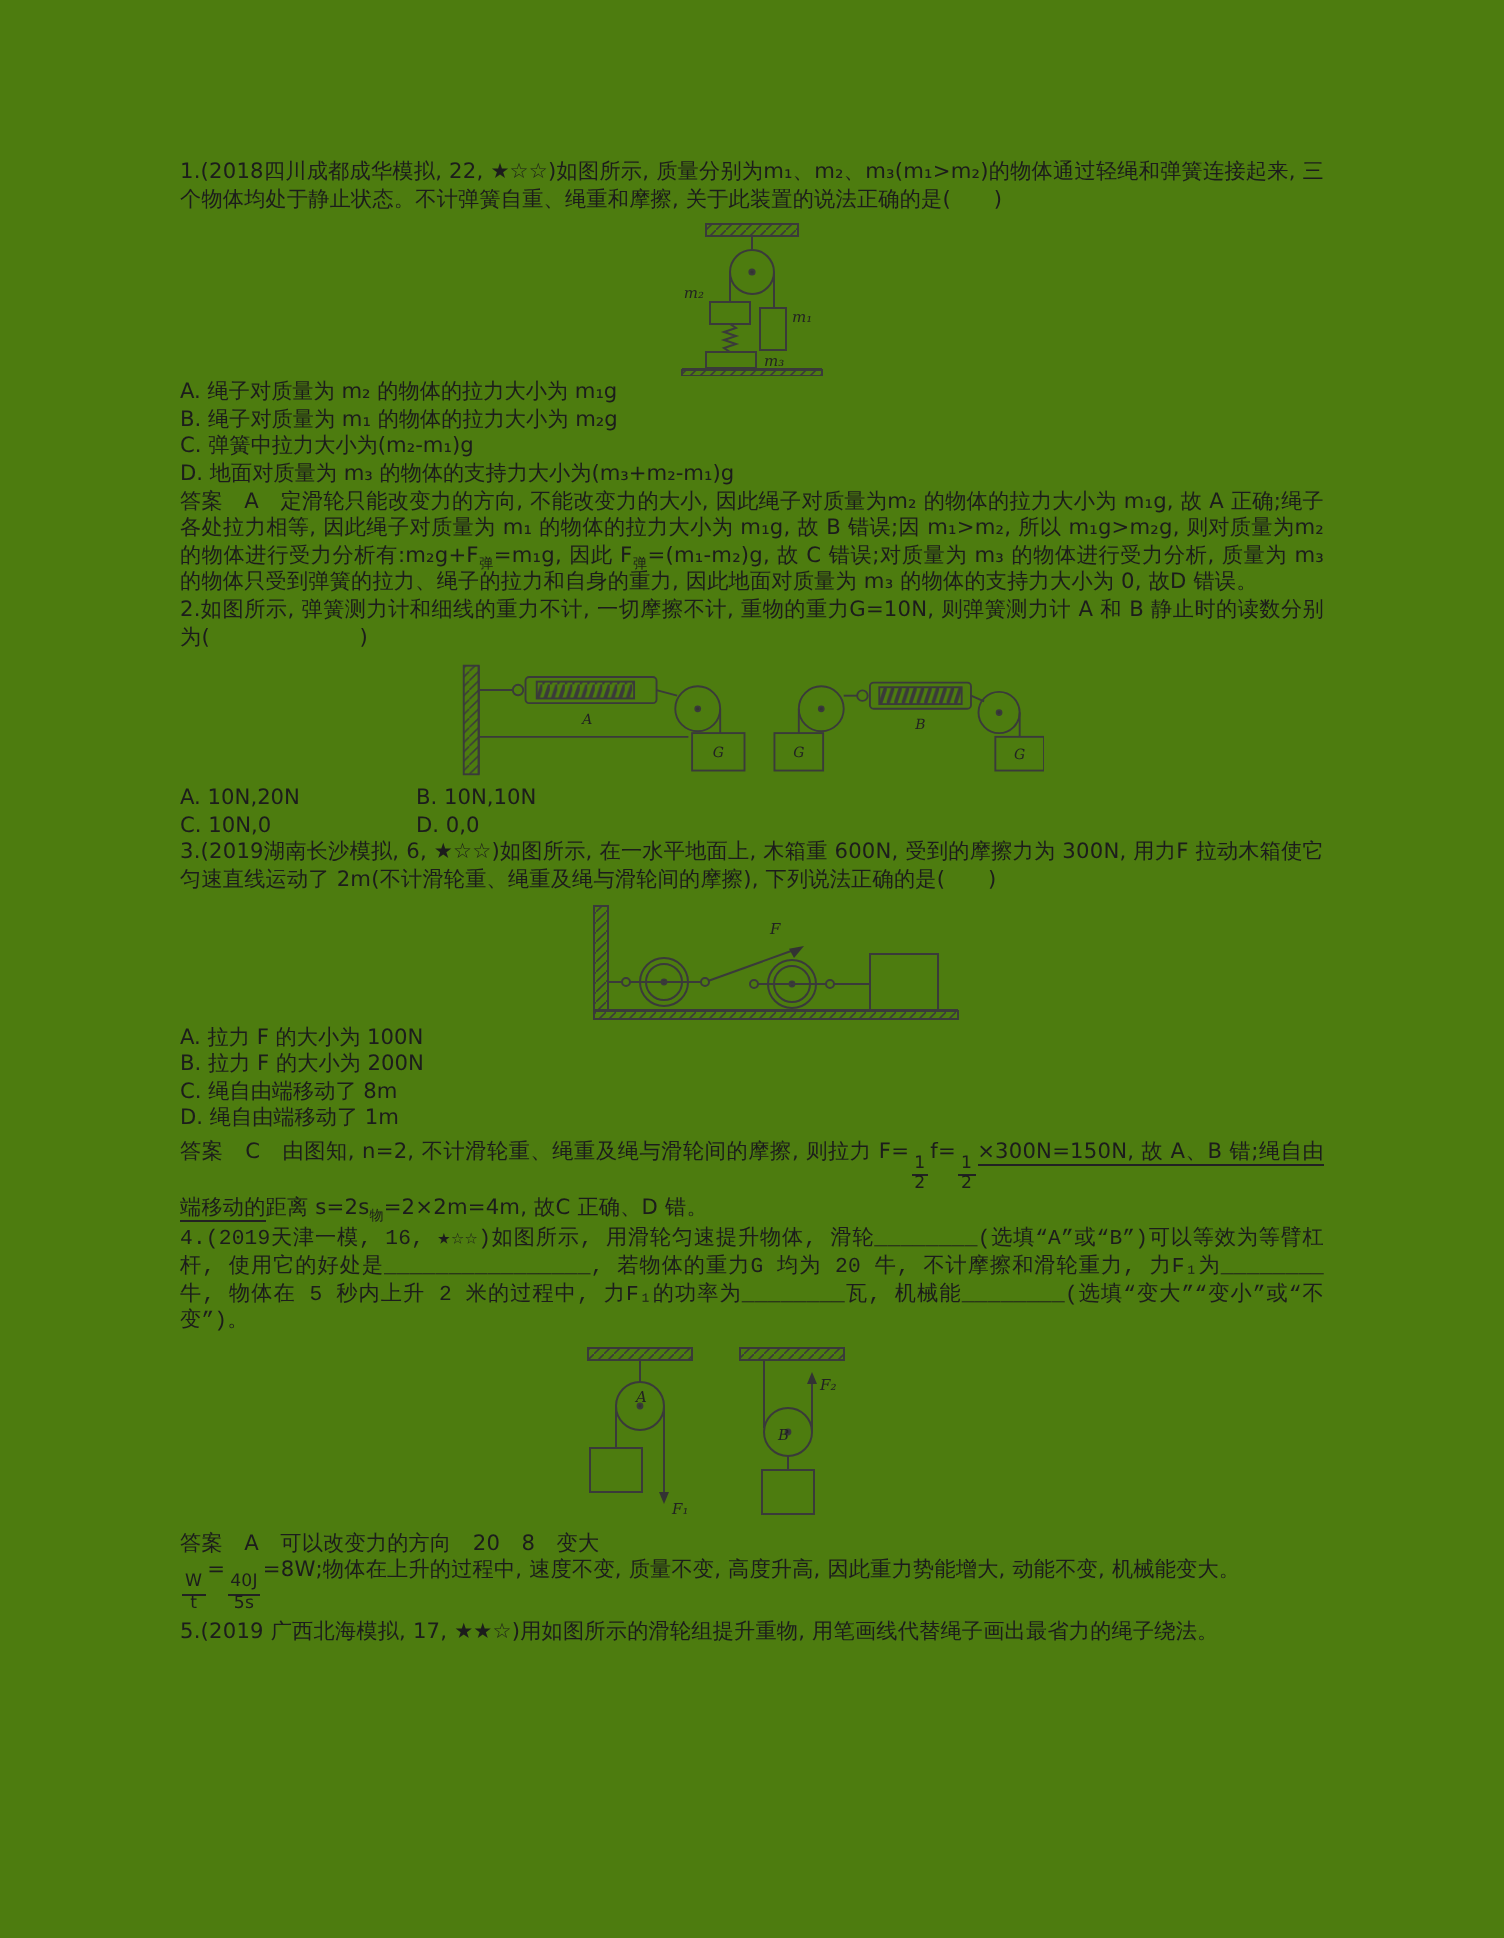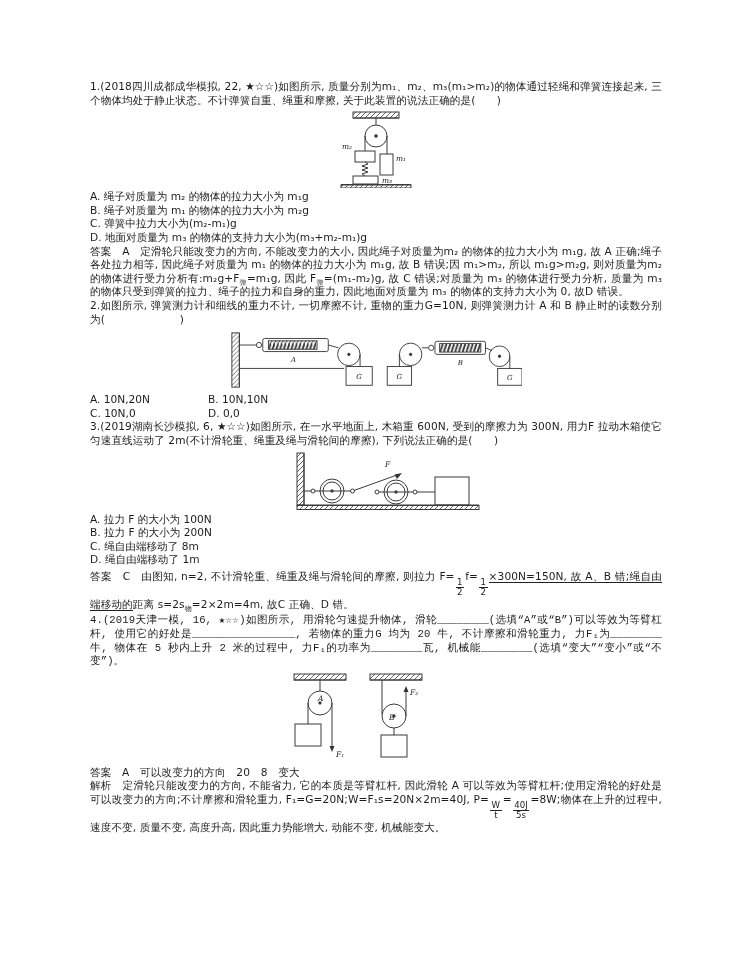--- a/index.html
+++ b/index.html
@@ -1,17 +1,17 @@
 <!DOCTYPE html>
 <html><head>
 <meta charset="utf-8">
 <style>
   html,body{margin:0;padding:0;background:#e8e8e8;}
   .page{
-    width:752px;height:969px;background:#ffffff;position:relative;
+    width:752px;height:969px;background:#4d7c0f;position:relative;
     font-family:"DejaVu Sans","Liberation Sans",sans-serif;color:#1c1c1c;
     overflow:hidden;margin:0 auto;
   }
   .content{position:absolute;left:90px;top:80px;width:572px;}
   p.t{font-size:10.6px;line-height:13.6px;margin:0;text-align:justify;letter-spacing:0.1px;}
   p.opt{font-size:10.6px;line-height:13.6px;margin:0;white-space:nowrap;}
   .optrow{font-size:10.6px;line-height:13.6px;}
   .optcell{display:inline-block;width:118px;white-space:nowrap;}
   .figwrap{display:flex;justify-content:center;margin:3px 0 2px 0;}
   svg{display:block;}
@@ -245,23 +245,24 @@
           </g>
         <text x="36" y="29">A</text>
         <text x="107" y="48">B</text>
         <text x="54" y="85">F₁</text>
         <text x="128" y="23">F₂</text>
       </svg>
     </div>
 
     <p class="t">答案　A　可以改变力的方向　20　8　变大</p>
 
-    <p class="t"><span>解析　定滑轮只能改变力的方向, 不能省力, 它的本质是等臂杠杆, 因此滑轮 A 可以等效为等臂杠杆;使用定滑轮的好处是可以改变力的方向;不计摩擦和滑轮重力, F₁=G=20N;W=F₁s=20N×2m=40J, P=</span><span class="frac">
+    <p class="t"><span class="frac">
           <span class="fn">W</span>
           <span class="fd">t</span>
         </span><span>=</span><span class="frac">
           <span class="fn">40J</span>
           <span class="fd">5s</span>
         </span><span>=8W;物体在上升的过程中, 速度不变, 质量不变, 高度升高, 因此重力势能增大, 动能不变, 机械能变大。</span></p>
 
+    <p class="t" style="margin-top:3px;">5.(2019 广西北海模拟, 17, ★★☆)用如图所示的滑轮组提升重物, 用笔画线代替绳子画出最省力的绳子绕法。</p>
 
   </div>
 </div>
 
 </body></html>

